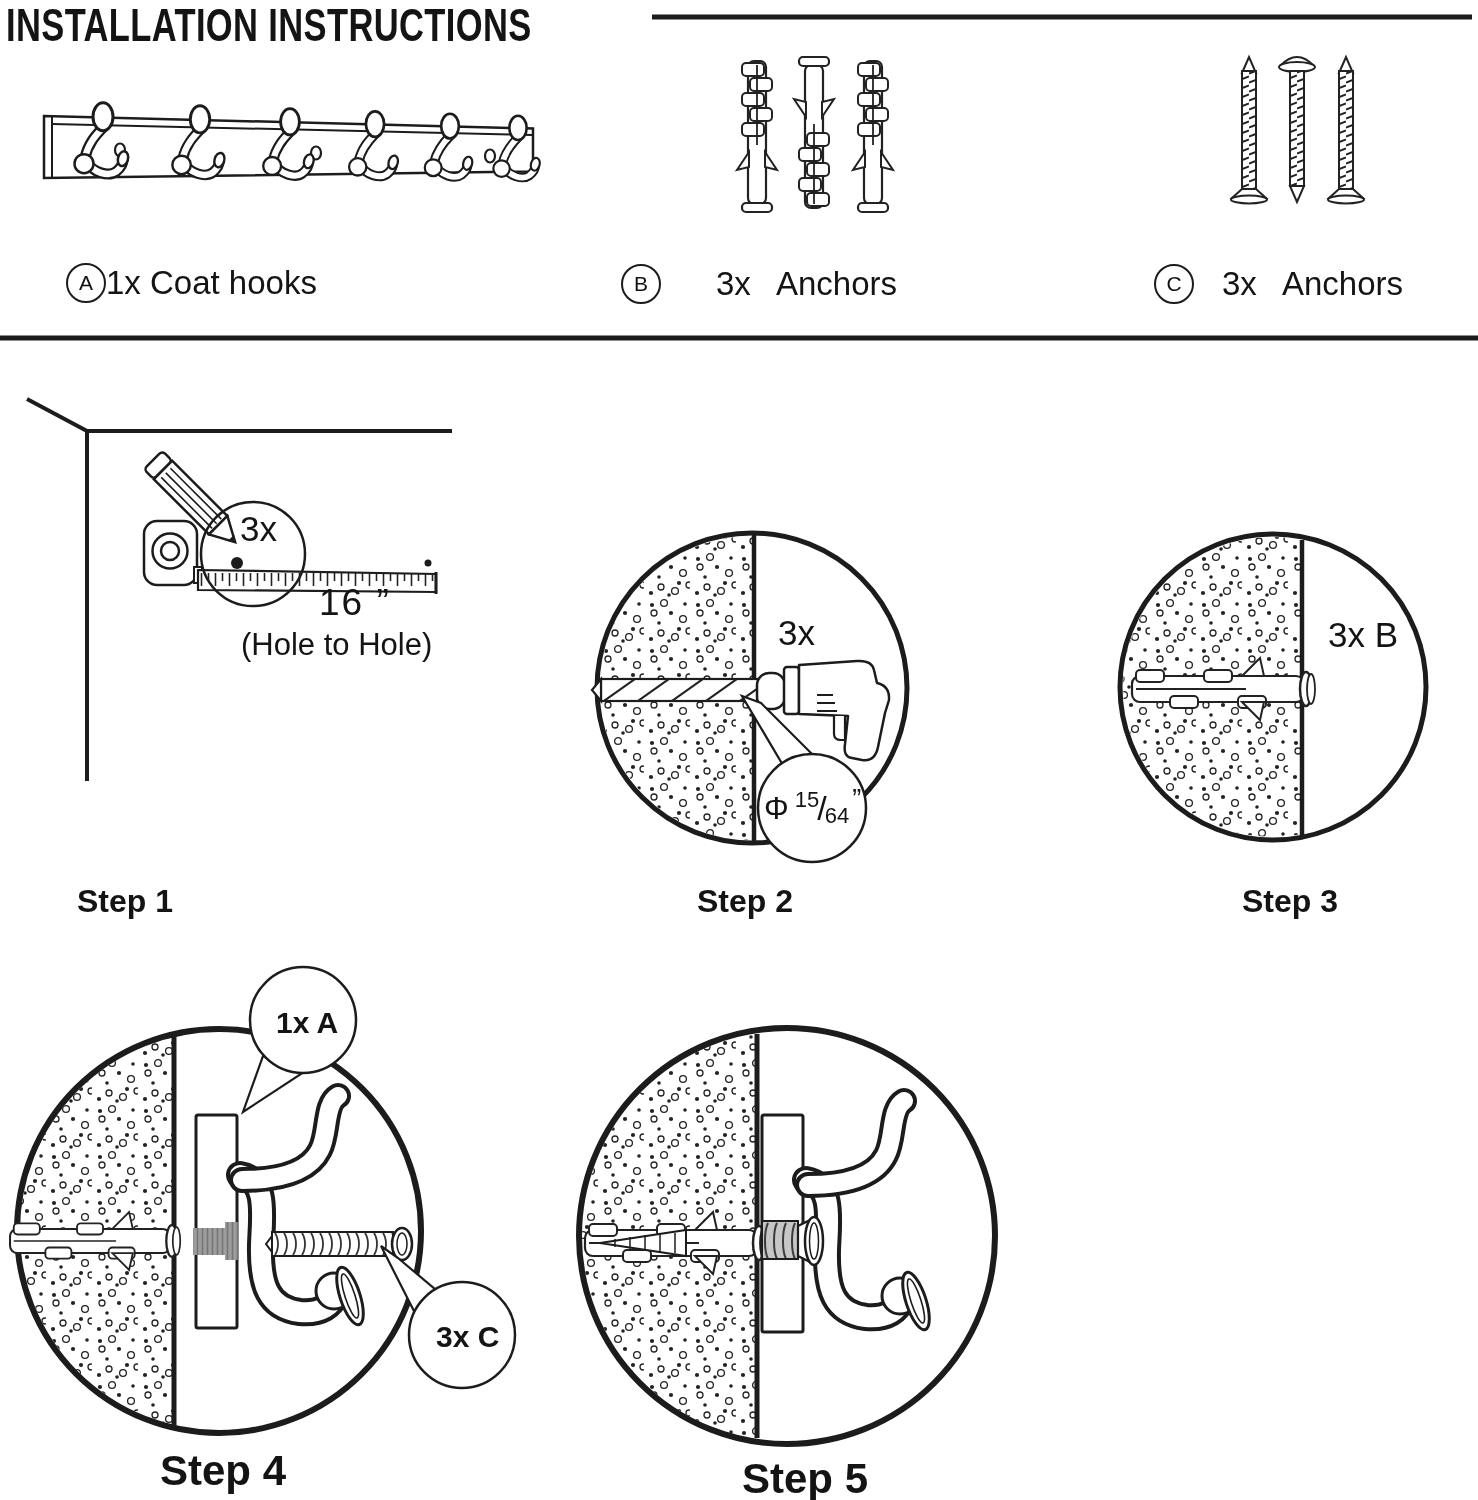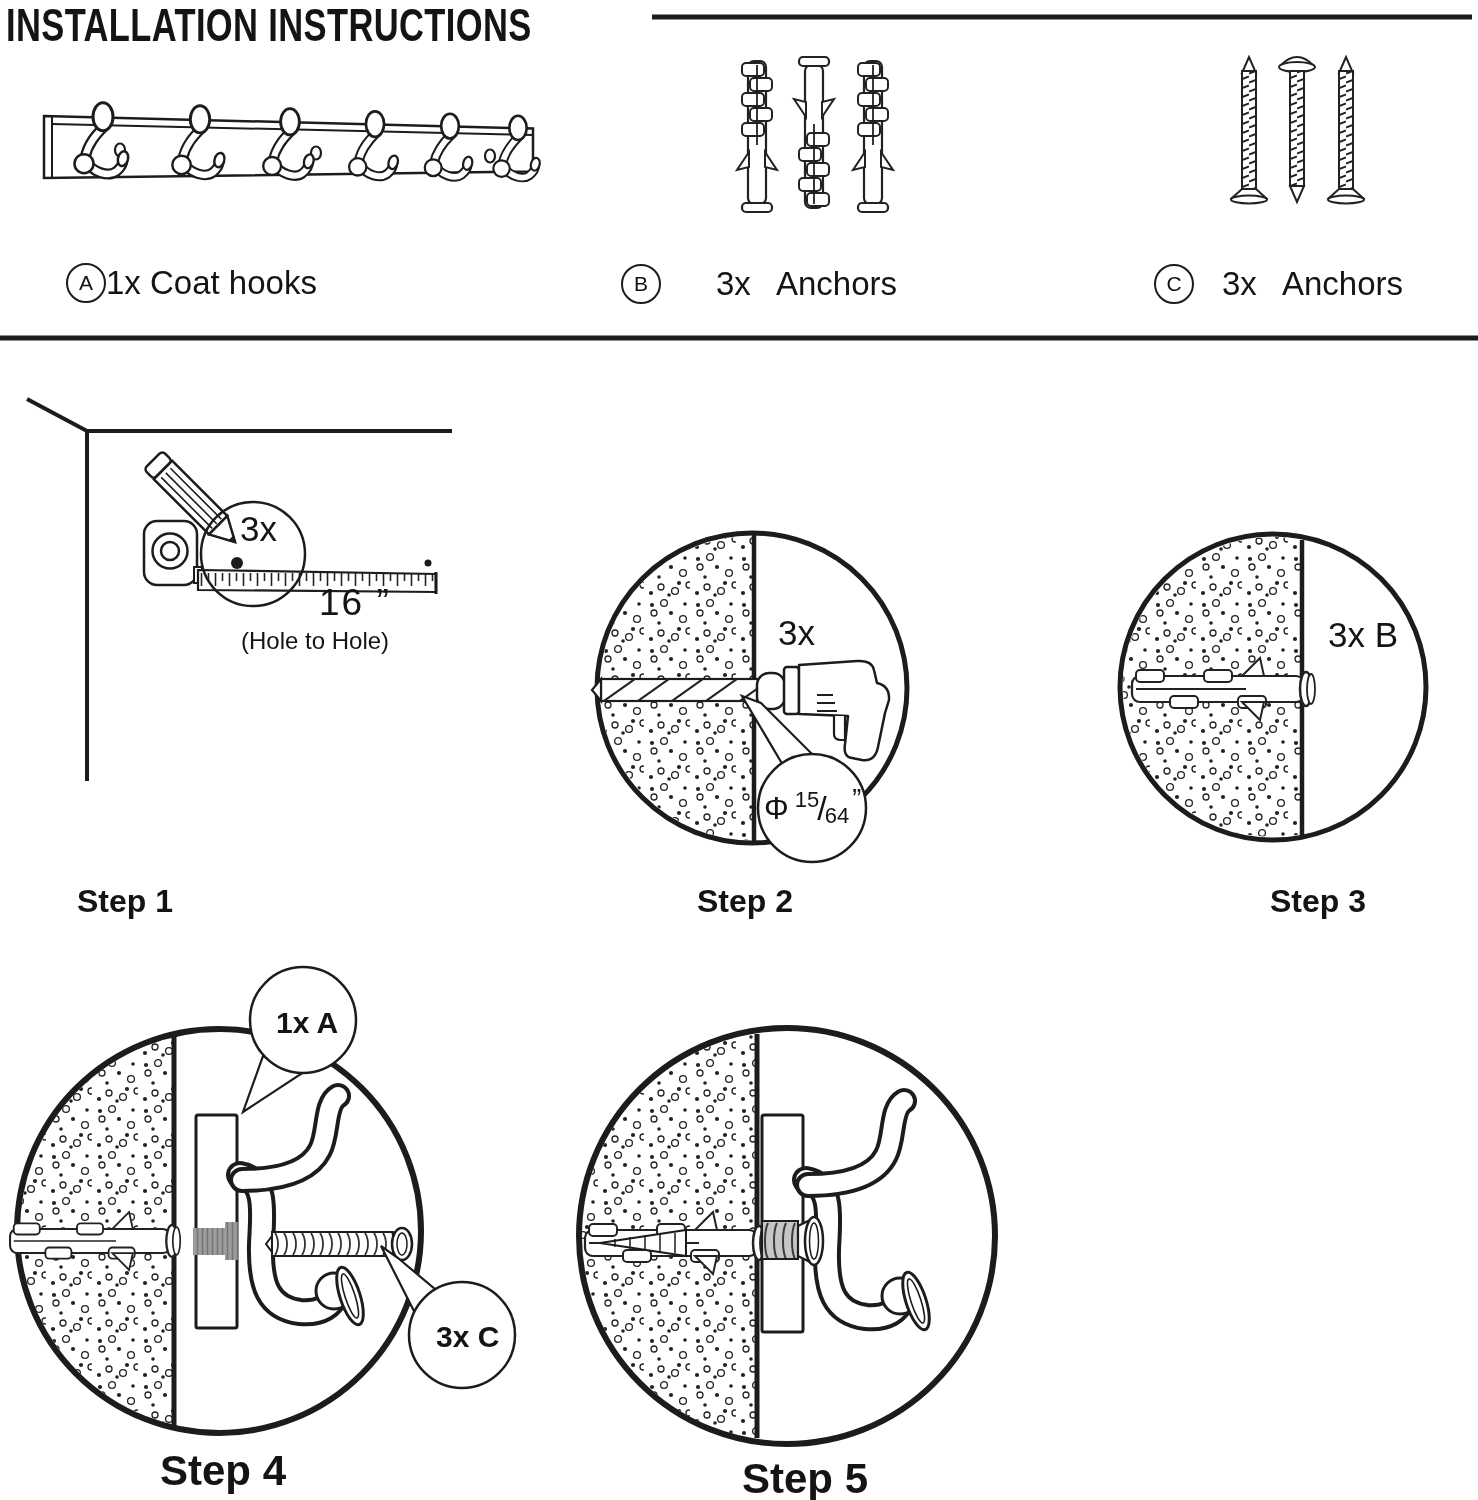--- a/index.html
+++ b/index.html
@@ -297,35 +297,35 @@
 <div class="t plabel" style="left:776px;top:266px;text-align:right;">Anchors</div>
 
 <div class="badge" style="left:1154px;top:264px;">
   <span>C</span>
 </div>
 <div class="t plabel" style="left:1222px;top:266px;">3x</div>
 <div class="t plabel" style="left:1282px;top:266px;">Anchors</div>
 
 <div class="t mark" style="left:240px;top:510px;">3x</div>
 <div class="t" style="left:319px;top:583px;font-size:37px;letter-spacing:2px;">16 ”</div>
-<div class="t" style="left:241px;top:628px;font-size:24px;">(Hole to Hole)</div>
+<div class="t" style="left:241px;top:628px;font-size:31px;">(Hole to Hole)</div>
 <div class="t steplab" style="left:77px;top:884px;">Step 1</div>
 
 <div class="t mark" style="left:778px;top:614px;">3x</div>
 <div class="t frac" style="left:764px;top:790px;">
   <span class="phi">Φ</span>
   <span class="fn">15</span>
   <span class="fs">/</span>
   <span class="fd">64</span>
   <span class="fu">”</span>
 </div>
 <div class="t steplab" style="left:697px;top:884px;">Step 2</div>
 
 <div class="t mark" style="left:1328px;top:616px;">3x B</div>
-<div class="t steplab" style="left:1242px;top:884px;margin-left:28px;">Step 3</div>
+<div class="t steplab" style="left:1242px;top:884px;">Step 3</div>
 
 <div class="t callout-sm" style="left:276px;top:1006px;text-align:center;">1x A</div>
 <div class="t callout-sm" style="left:436px;top:1320px;">3x C</div>
 <div class="t steplab-big" style="left:160px;top:1448px;">Step 4</div>
 
 <div class="t steplab-big" style="left:742px;top:1456px;">Step 5</div>
 
 </div>
 
 </body></html>

